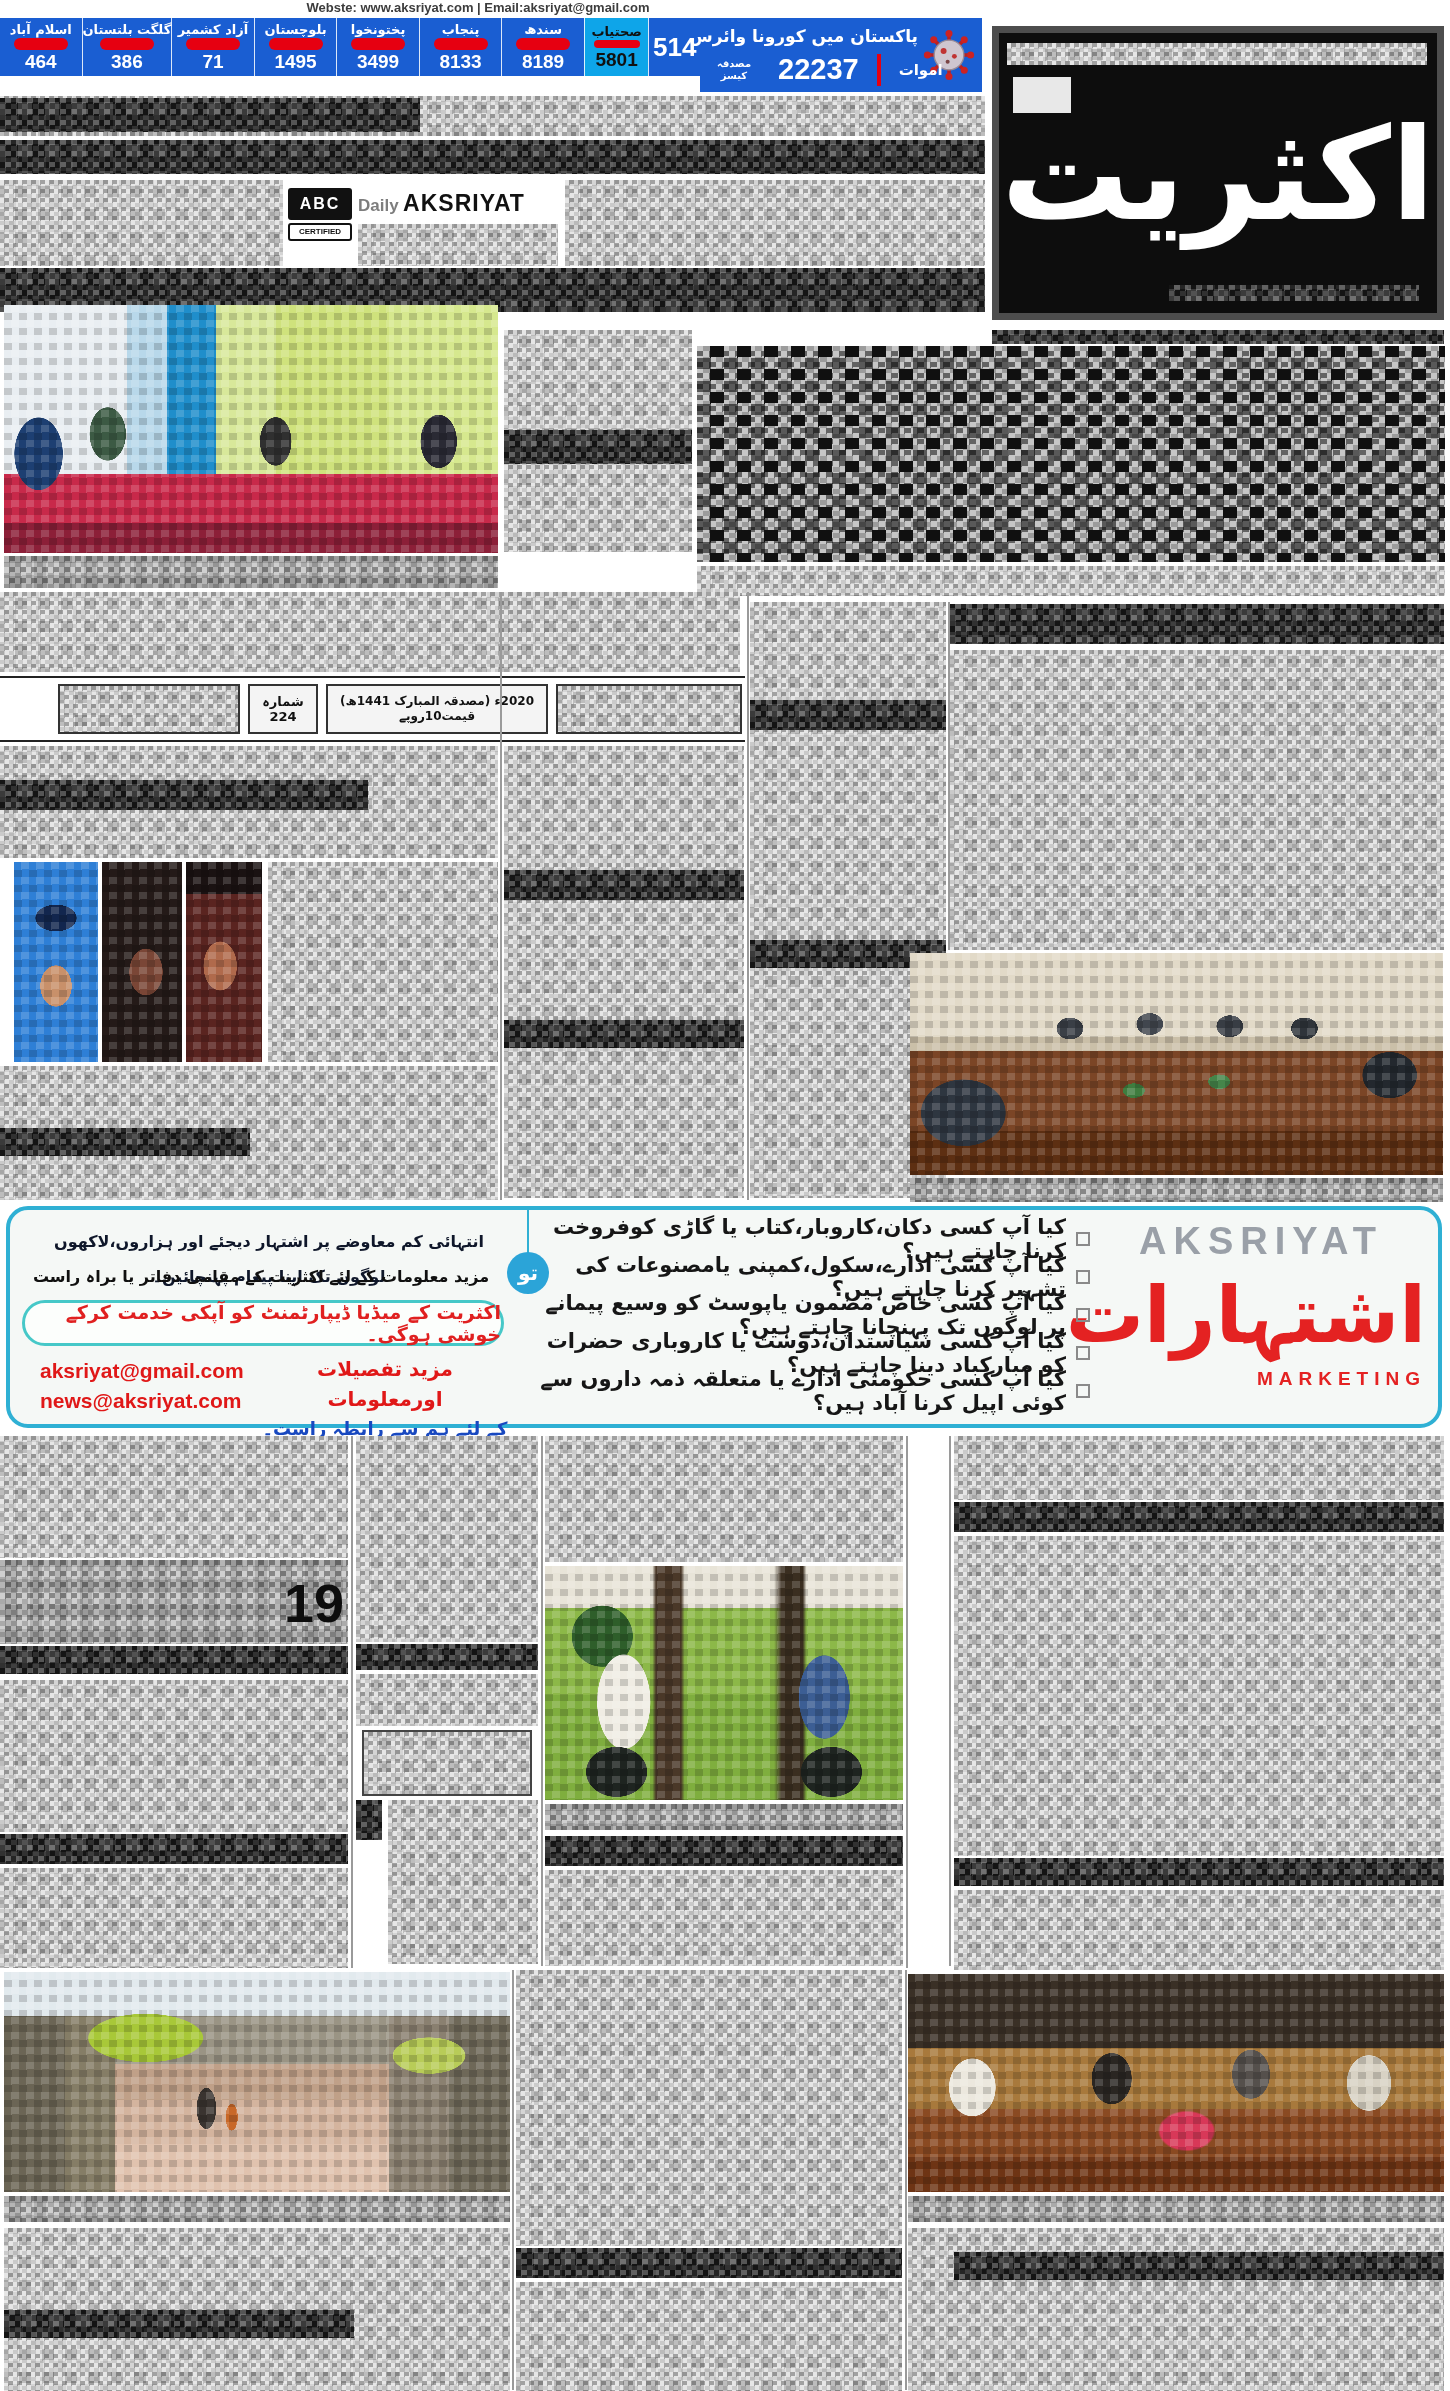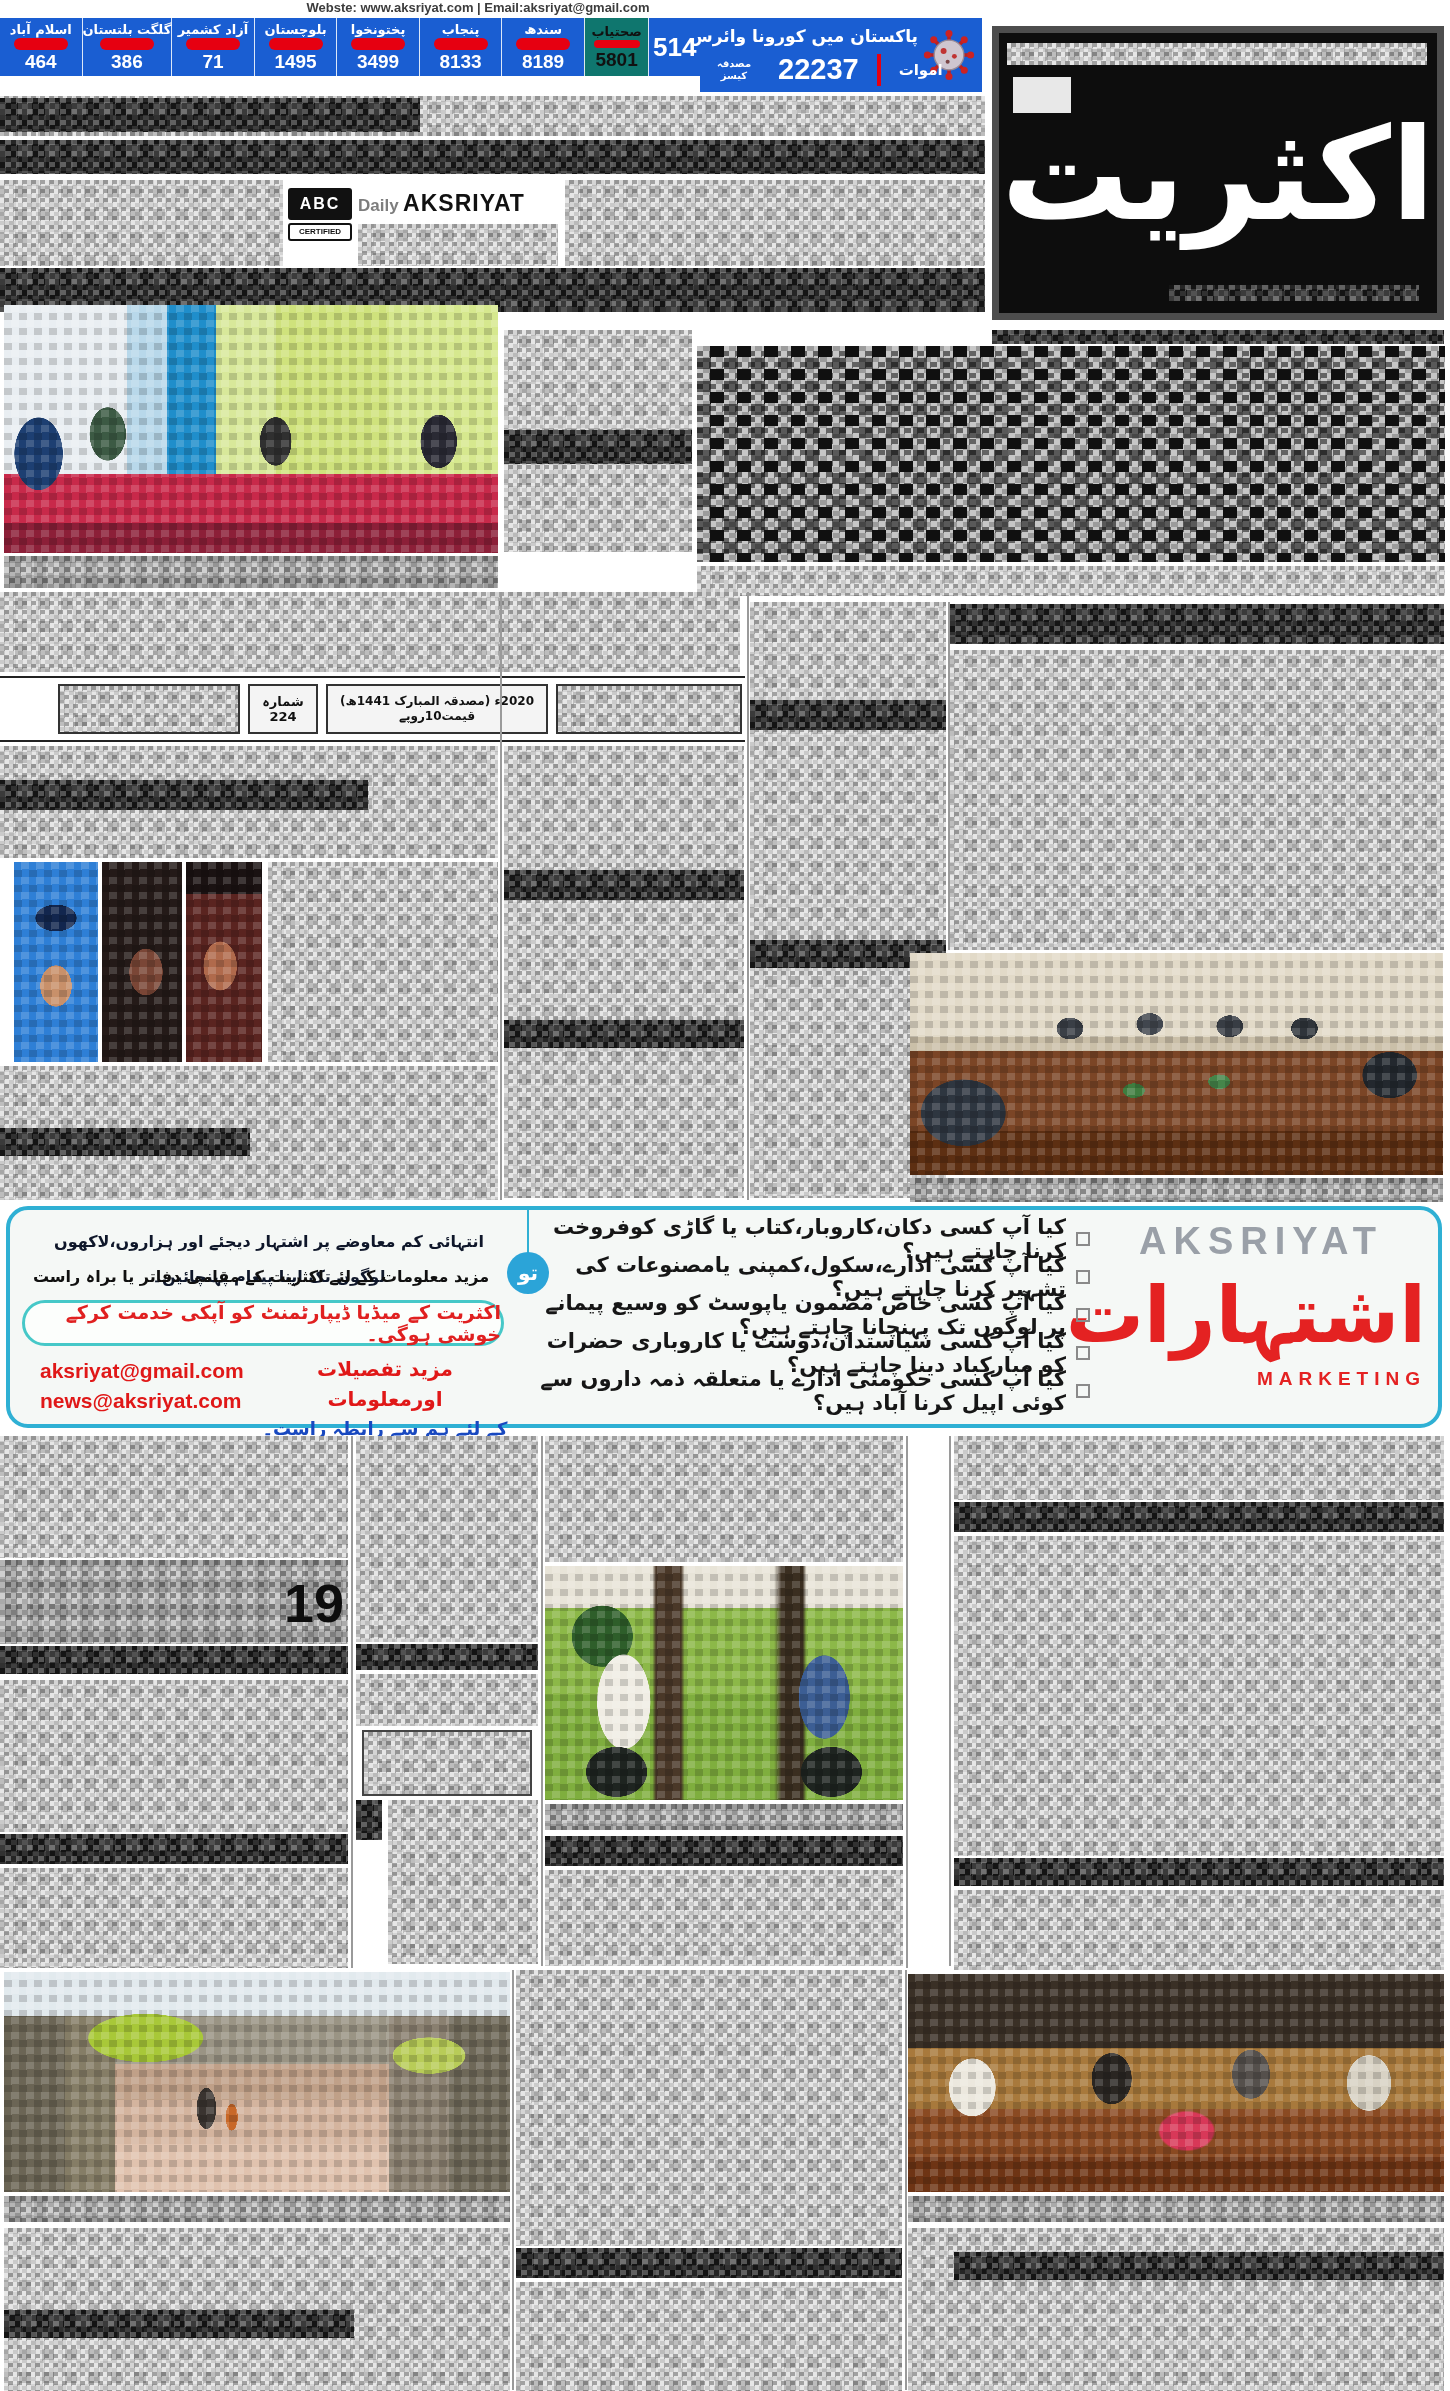--- a/index.html
+++ b/index.html
@@ -82,21 +82,21 @@
     <div class="cv-cell">
       <span class="cv-name ur">پنجاب</span>
       <span class="cv-oval" style="background:#e60011;"></span>
       <span class="cv-num">8133</span>
     </div>
     <div class="cv-cell">
       <span class="cv-name ur">سندھ</span>
       <span class="cv-oval" style="background:#e60011;"></span>
       <span class="cv-num">8189</span>
     </div>
-    <div class="cv-cell cv-yellow" style="flex:0.78;background:#0f766e;">
+    <div class="cv-cell cv-yellow" style="flex:0.78;background:#0ea5e9;">
       <span class="cv-name ur">صحتیاب</span>
       <span class="cv-oval" style="background:#e60011;width:46px;height:8px;"></span>
       <span class="cv-num">5801</span>
     </div>
     <div class="cv-cell" style="flex:0.62;">
       <span class="cv-num" style="font-size:26px;">514</span>
     </div>
   </div>
 
   <div class="covid-main" style="background:#1a5ed2;">

